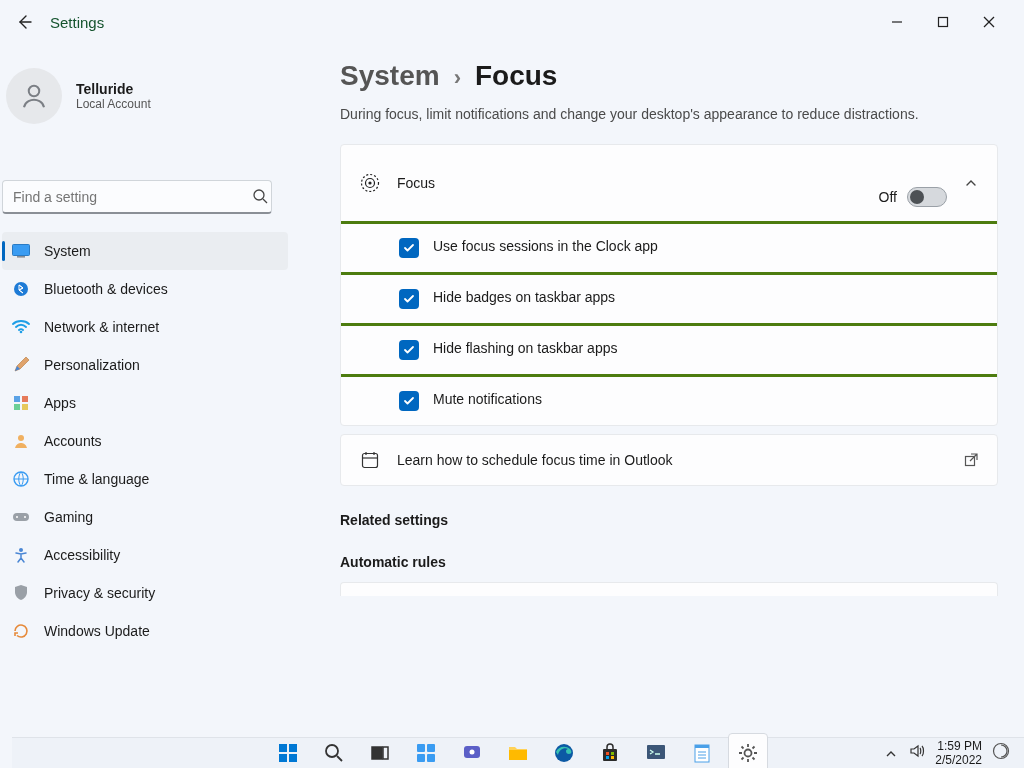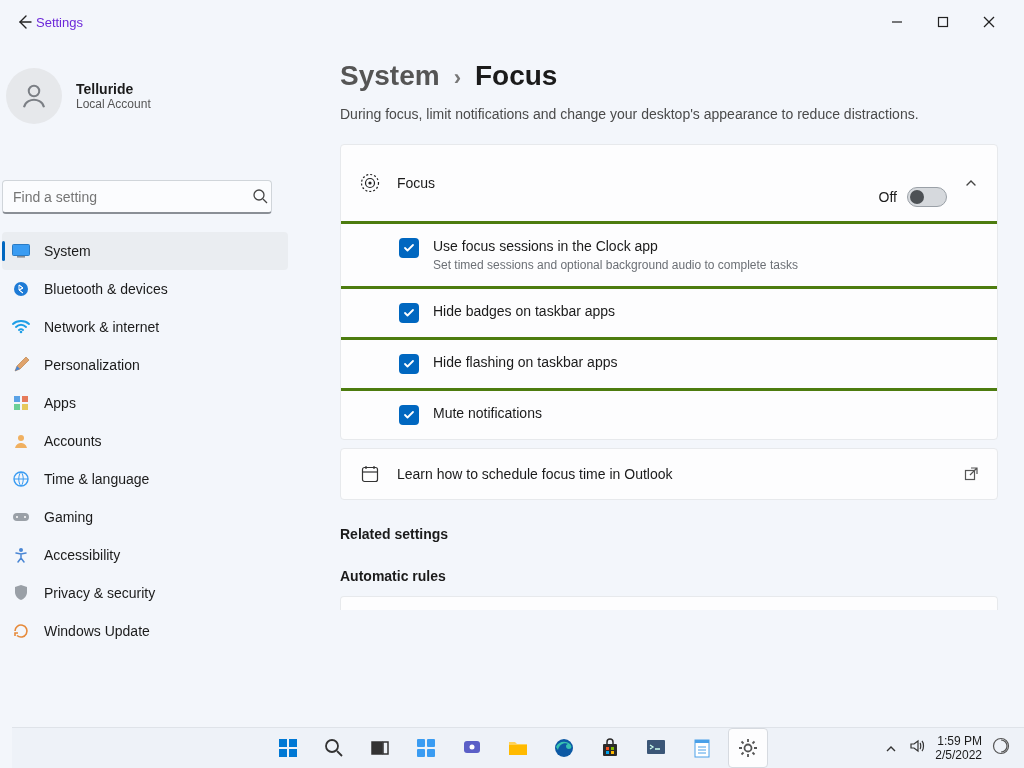--- a/index.html
+++ b/index.html
@@ -1,21 +1,21 @@
 <!DOCTYPE html>
 <html><head>
 <meta charset="utf-8">
 <style>
 * { box-sizing: border-box; margin: 0; padding: 0; font-family: "Segoe UI", Tahoma, sans-serif; }
 html, body { width: 1024px; height: 768px; overflow: hidden; background: #f3f6fb; color: #1b1b1b; }
 
 
 .titlebar { height: 44px; display: flex; align-items: center; padding: 0 12px; }
 .titlebar .back { width: 24px; height: 24px; display: flex; align-items: center; justify-content: center; cursor: pointer; }
-.titlebar .title { font-size: 13px; color: #6d28d9; }
+.titlebar .title { margin-left: 14px; font-size: 15px; color: #14532d; }
 .titlebar .spacer { flex: 1; }
 .win-btn { width: 46px; height: 44px; display: flex; align-items: center; justify-content: center; cursor: pointer; }
 
 .app { display: flex; height: calc(100% - 44px - 48px); }
 
 
 .sidebar { width: 300px; padding: 16px 12px 0 2px; }
 .account { display: flex; align-items: center; gap: 14px; margin-bottom: 18px; padding: 8px 4px; }
 .avatar { width: 56px; height: 56px; border-radius: 50%; background: #e6e8eb; display: flex; align-items: center; justify-content: center; }
 .acct-name { font-weight: 600; font-size: 14px; }
@@ -51,21 +51,21 @@
 .sub { padding-left: 58px; }
 .checkbox { width: 20px; height: 20px; border-radius: 4px; background: #0067c0; display: flex; align-items: center; justify-content: center; flex-shrink: 0; cursor: pointer; }
 .checkline { display:flex; gap:14px; align-items:flex-start; }
 
 .linkcard { margin-top: 8px; }
 .section-h { font-size: 14px; font-weight: 600; margin: 26px 0 12px 0; }
 
 .openext { width:16px; height:16px; }
 
 
-.taskbar { position: fixed; bottom: 0; left: 12px; right: 0; height: 41px; background: #eef2f8; border-top: 1px solid #dfe3e9; display: flex; align-items: center; }
+.taskbar { position: fixed; bottom: 0; left: 12px; right: 0; height: 31px; background: #eef2f8; border-top: 1px solid #dfe3e9; display: flex; align-items: center; }
 .tb-center { position: absolute; left: 50%; transform: translateX(-50%); display: flex; align-items: center; gap: 6px; }
 .tb-item { width: 40px; height: 40px; border-radius: 4px; display: flex; align-items: center; justify-content: center; cursor: pointer; }
 .tb-item.active { background: #fdfdfe; border: 1px solid #d6dae0; }
 .tb-right { margin-left: auto; display: flex; align-items: center; gap: 10px; padding-right: 14px; }
 .tb-time { text-align: right; font-size: 12px; line-height: 1.2; }
 .chevup { width:14px; height:14px; cursor:pointer; }
 </style>
 </head>
 <body>
 
@@ -257,21 +257,20 @@
 
       <div class="row sub">
         <div class="checkline">
           <div class="checkbox">
               <svg width="12" height="12" viewBox="0 0 12 12">
                 <path d="M2 6l2.5 2.5L10 3" stroke="#fff" stroke-width="1.8" fill="none" stroke-linecap="round" stroke-linejoin="round"></path>
               </svg>
             </div>
           <div>
             <div class="label">Use focus sessions in the Clock app</div>
-            <div class="sublabel">Set timed sessions and optional background audio to complete tasks</div>
           </div>
         </div>
       </div>
       <div class="row sub">
         <div class="checkline">
           <div class="checkbox">
               <svg width="12" height="12" viewBox="0 0 12 12">
                 <path d="M2 6l2.5 2.5L10 3" stroke="#fff" stroke-width="1.8" fill="none" stroke-linecap="round" stroke-linejoin="round"></path>
               </svg>
             </div>

